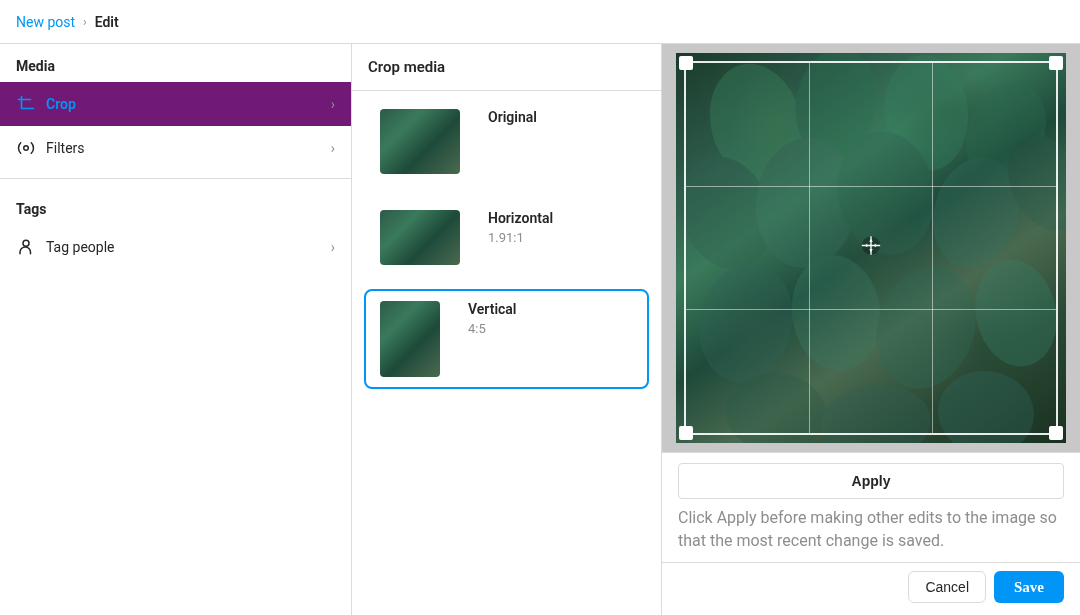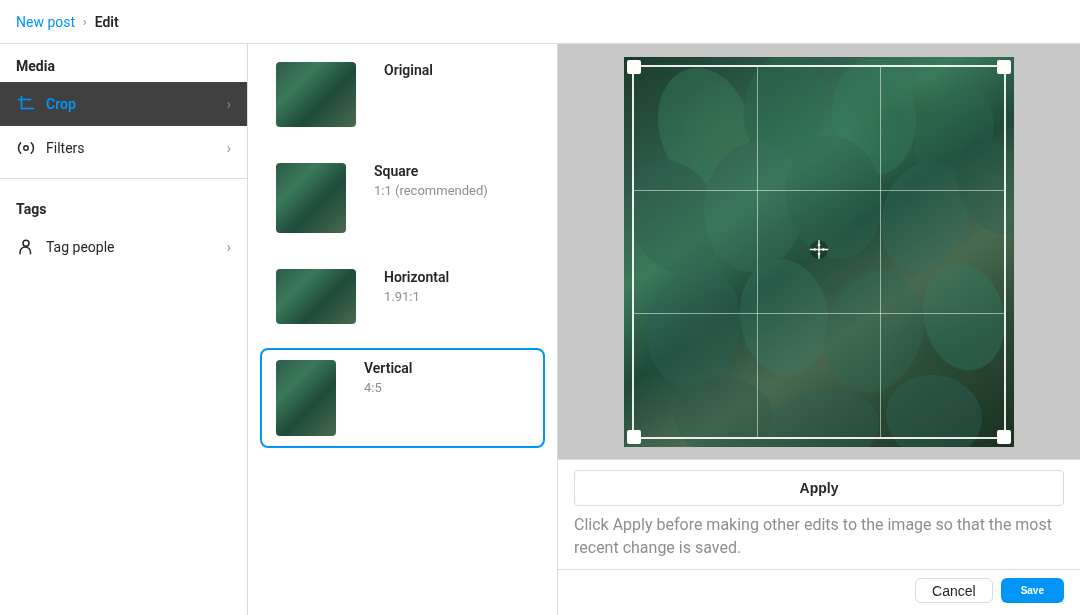--- a/index.html
+++ b/index.html
@@ -41,21 +41,21 @@
 
     
     .main {
       display: flex;
       flex: 1;
       overflow: hidden;
     }
 
     
     .left-panel {
-      width: 248px;
+      width: 352px;
       background: #fff;
       border-right: 1px solid #dbdbdb;
       display: flex;
       flex-direction: column;
       flex-shrink: 0;
     }
 
     .section-title {
       font-size: 14px;
       font-weight: 700;
@@ -88,21 +88,21 @@
 
     .nav-item {
       display: flex;
       align-items: center;
       justify-content: space-between;
       padding: 12px 16px;
       cursor: pointer;
       border-radius: 0;
     }
     .nav-item.active {
-      background: #404040;
+      background: #701a75;
     }
     .nav-item-left {
       display: flex;
       align-items: center;
       gap: 10px;
     }
     .nav-icon {
       width: 20px;
       height: 20px;
       display: flex;
@@ -294,37 +294,38 @@
     .footer-actions {
       display: flex;
       justify-content: flex-end;
       gap: 8px;
       padding: 8px 16px 12px;
       background: #fff;
       border-top: 1px solid #dbdbdb;
     }
 
     .btn-cancel {
-      padding: 0 16px;
+      padding: 7px 16px;
       background: #fff;
       border: 1px solid #dbdbdb;
       border-radius: 6px;
       font-size: 14px;
       color: #262626;
       cursor: pointer;
     }
     .btn-save {
       padding: 7px 20px;
       background: #0095f6;
       border: none;
       border-radius: 6px;
-      font-size: 10px;
+      font-size: 15px;
       font-weight: 600;
       color: #fff;
       cursor: pointer;
+      font-family: Liberation Serif, serif;
     }
   </style>
 </head>
 <body>
 
 <div class="topbar">
   <span class="topbar-link">New post</span>
   <span class="topbar-chevron">›</span>
   <span class="topbar-current">Edit</span>
 </div>
@@ -374,35 +375,29 @@
             <path d="M4 21v-2a7 7 0 0 1 14 0v2"></path>
           </svg>
         </div>
         <span class="nav-label">Tag people</span>
       </div>
       <span class="nav-chevron">›</span>
     </div>
   </div>
 
   <div class="middle-panel">
+    <div class="middle-panel-title">Crop media</div>
 
     <div class="crop-option">
       <div class="crop-thumb" style="width:80px;height:65px;"></div>
       <div class="crop-info">
         <span class="crop-name">Original</span>
       </div>
     </div>
 
-    <div class="crop-option">
-      <div class="crop-thumb" style="width:70px;height:70px;"></div>
-      <div class="crop-info">
-        <span class="crop-name">Square</span>
-        <span class="crop-ratio">1:1 (recommended)</span>
-      </div>
-    </div>
 
     <div class="crop-option">
       <div class="crop-thumb horizontal" style="width:80px;height:55px;"></div>
       <div class="crop-info">
         <span class="crop-name">Horizontal</span>
         <span class="crop-ratio">1.91:1</span>
       </div>
     </div>
 
     <div class="crop-option selected">

